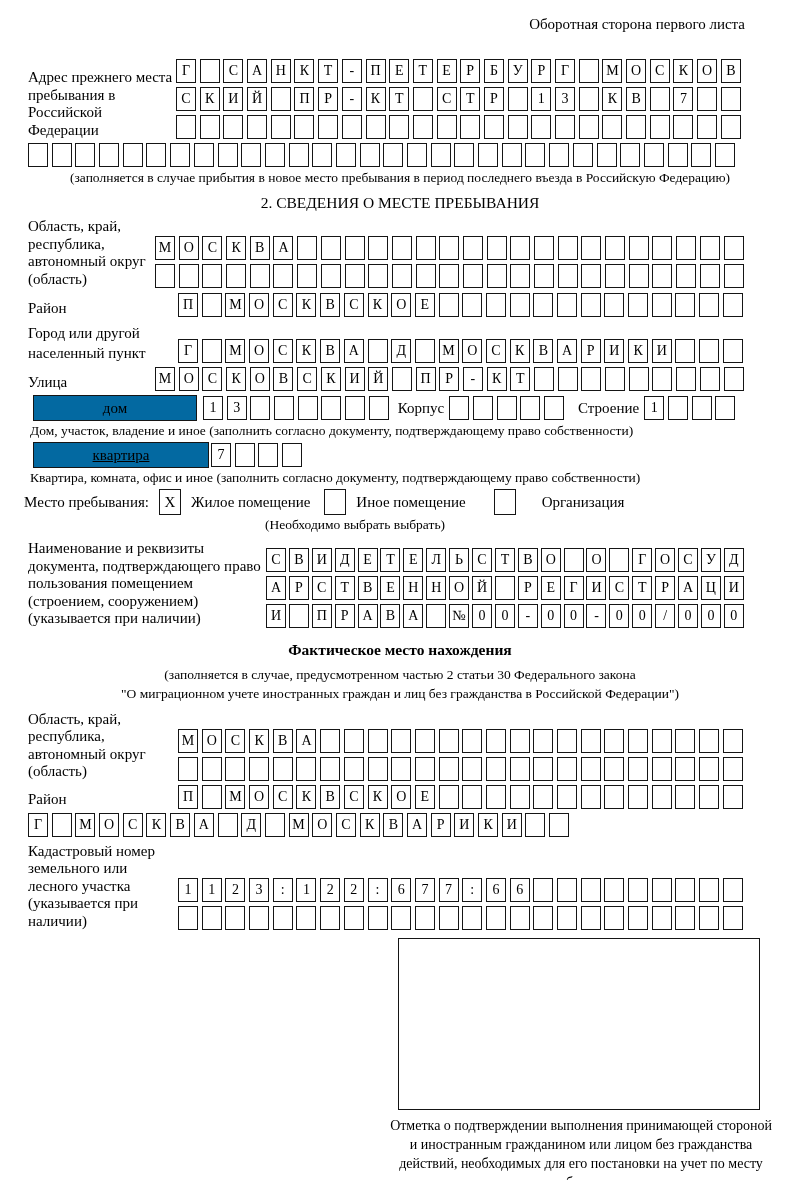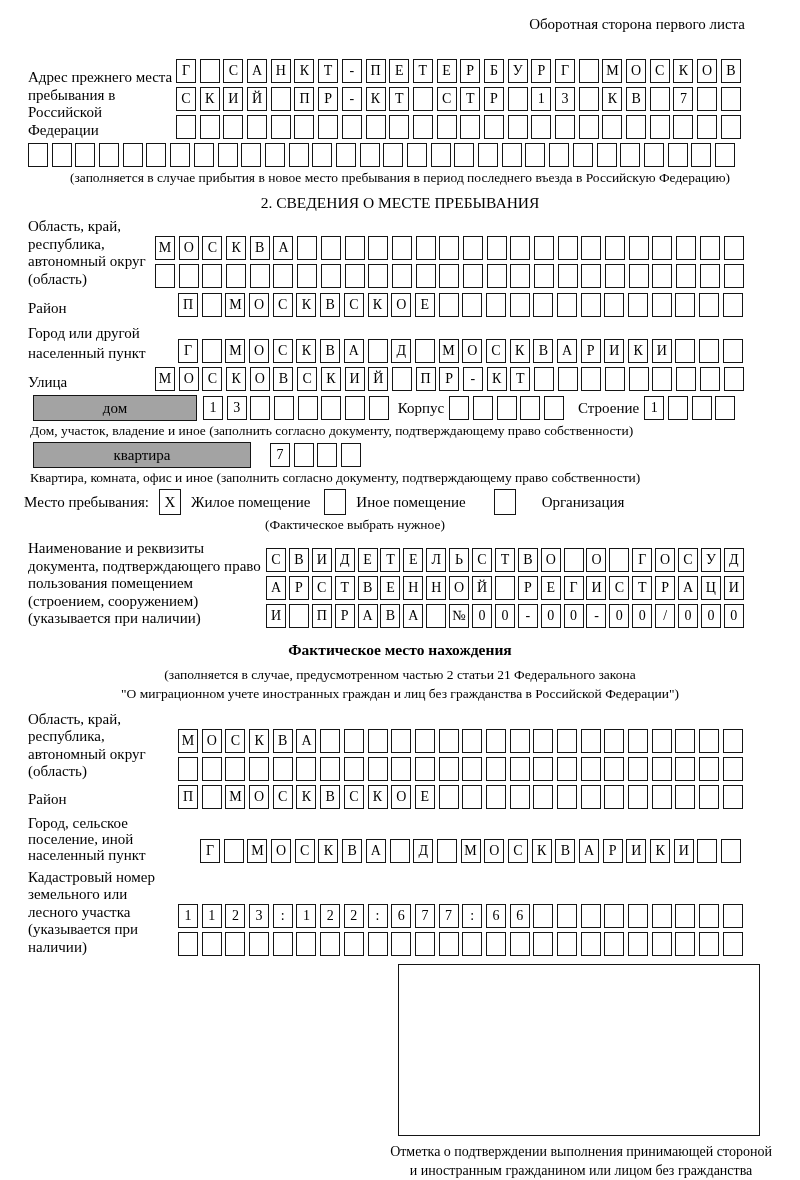--- a/index.html
+++ b/index.html
@@ -29,24 +29,24 @@
   .caption { font-size:13.5px; text-align:center; margin-top:3px; margin-bottom:2px; }
   .caption-left { font-size:13.5px; text-align:left; margin-left:30px; margin-top:2px; margin-bottom:3px; }
   .sec-title { text-align:center; font-weight:normal; font-size:15.5px; margin-top:8px; margin-bottom:4px; }
 
   .prev-block { margin-top:26px; }
 
   .dom-row { display:flex; align-items:center; margin-left:33px; margin-bottom:2px; }
   .bigfield {
     border:1.6px solid #151515; height:26px;
     display:flex; align-items:center; justify-content:center;
-    font-size:15px; background:#a3a3a3; flex:0 0 auto;
+    font-size:15px; background:#0369a1; flex:0 0 auto;
   }
   .bigfield.dom { width:164px; margin-right:6px; }
-  .bigfield.kvartira { width:218px; margin-right:19px; }
+  .bigfield.kvartira { width:176px; margin-right:2px;text-decoration:underline; }
   .inline-label { font-size:15px; padding:0 5px 0 9px; flex:0 0 auto; }
 
   .mesto-row { display:flex; align-items:center; margin-left:24px; margin-top:3px; }
   .mesto-row .row-title { font-size:15px; margin-right:10px; }
   .mesto-row .opt-label { font-size:15px; margin:0 14px 0 10px; }
   .checkbox .box { width:22px; height:26px; font-size:15px; }
   .mesto-caption { font-size:13.5px; text-align:center; width:360px; margin-left:175px; margin-top:2px; }
 
   .doc-block { margin-top:5px; }
 
@@ -390,21 +390,21 @@
   <span class="opt-label">Жилое помещение</span>
   <span class="boxes checkbox">
       <span class="box"></span>
     </span>
   <span class="opt-label">Иное помещение</span>
   <span class="boxes checkbox" style="margin-left:14px;">
       <span class="box"></span>
     </span>
   <span class="opt-label" style="margin-left:26px;">Организация</span>
 </div>
-<div class="mesto-caption">(Фактическое выбрать нужное)</div>
+<div class="mesto-caption">(Необходимо выбрать выбрать)</div>
 
 <div class="row doc-block">
   <div class="row-label w238">Наименование и реквизиты документа, подтверждающего право пользования помещением (строением, сооружением) (указывается при наличии)</div>
   <div class="rows-stack">
     <div class="boxes tight">
         <span class="box">С</span>
         <span class="box">В</span>
         <span class="box">И</span>
         <span class="box">Д</span>
         <span class="box">Е</span>
@@ -468,21 +468,21 @@
         <span class="box">0</span>
         <span class="box">/</span>
         <span class="box">0</span>
         <span class="box">0</span>
         <span class="box">0</span>
       </div>
   </div>
 </div>
 
 <div class="fact-title">Фактическое место нахождения</div>
-<div class="fact-cap">(заполняется в случае, предусмотренном частью 2 статьи 21 Федерального закона</div>
+<div class="fact-cap">(заполняется в случае, предусмотренном частью 2 статьи 30 Федерального закона</div>
 <div class="fact-cap">"О миграционном учете иностранных граждан и лиц без гражданства в Российской Федерации")</div>
 
 <div class="row" style="margin-top:6px;">
   <div class="row-label w150">Область, край, республика, автономный округ (область)</div>
   <div class="rows-stack">
     <div class="boxes">
         <span class="box">М</span>
         <span class="box">О</span>
         <span class="box">С</span>
         <span class="box">К</span>
@@ -560,21 +560,20 @@
       <span class="box"></span>
       <span class="box"></span>
       <span class="box"></span>
       <span class="box"></span>
       <span class="box"></span>
       <span class="box"></span>
     </div>
 </div>
 
 <div class="row">
-  <div class="row-label w172" style="line-height:16px;">Город, сельское поселение, иной населенный пункт</div>
   <div class="boxes">
       <span class="box">Г</span>
       <span class="box"></span>
       <span class="box">М</span>
       <span class="box">О</span>
       <span class="box">С</span>
       <span class="box">К</span>
       <span class="box">В</span>
       <span class="box">А</span>
       <span class="box"></span>

